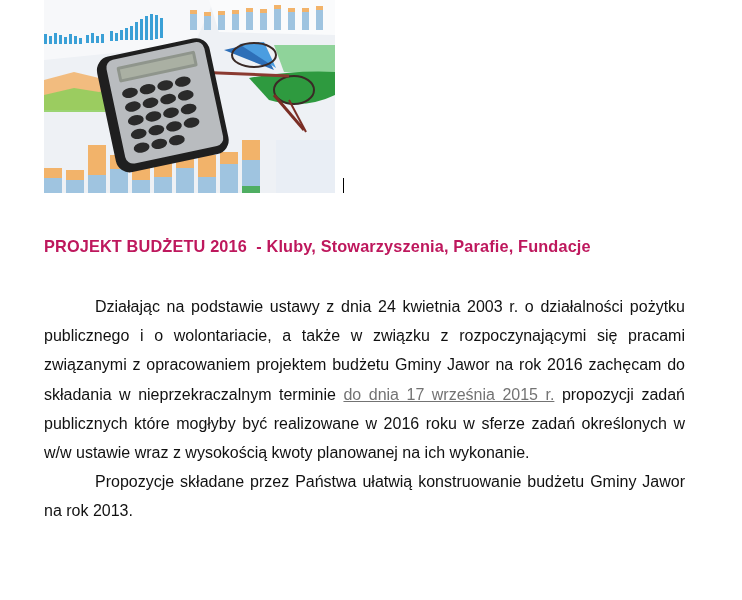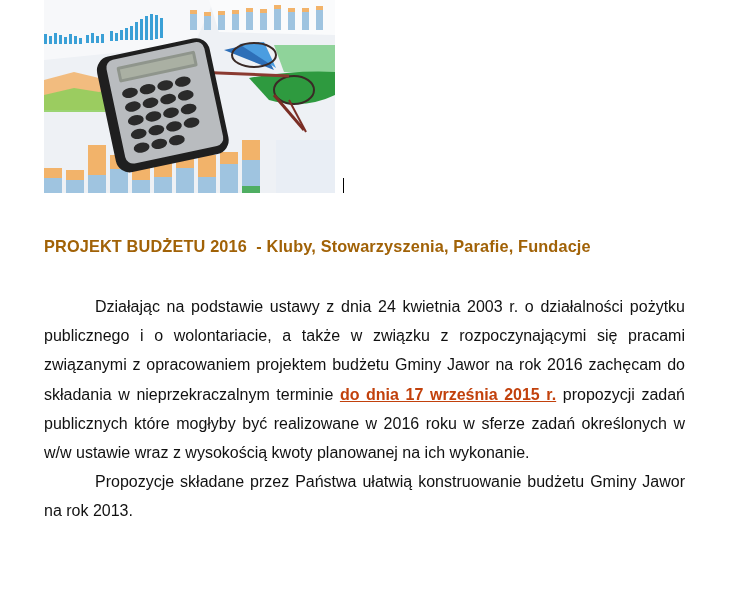--- a/index.html
+++ b/index.html
@@ -33,40 +33,40 @@
       height: 15px;
       background: #000;
     }
     .heading {
       position: absolute;
       left: 44px;
       top: 237px;
       margin: 0;
       font-size: 16.3px;
       font-weight: bold;
-      color: #a16207;
+      color: #be185d;
       letter-spacing: 0.15px;
       white-space: pre;
     }
     .body-text {
       position: absolute;
       left: 44px;
       top: 292px;
       width: 641px;
       font-size: 16px;
       line-height: 29.2px;
     }
     .body-text p {
       margin: 0;
       text-align: justify;
       text-indent: 51px;
     }
     .deadline {
-      color: #c2410c;
-      font-weight: bold;
+      color: #737373;
+      font-weight: normal;
       text-decoration: underline;
     }
   </style>
 </head>
 <body>
 
 <div class="hero">
   <svg width="291" height="193" viewBox="0 0 291 193" xmlns="http://www.w3.org/2000/svg">
 
     <rect x="0" y="0" width="291" height="193" fill="#eef1f5"></rect>

